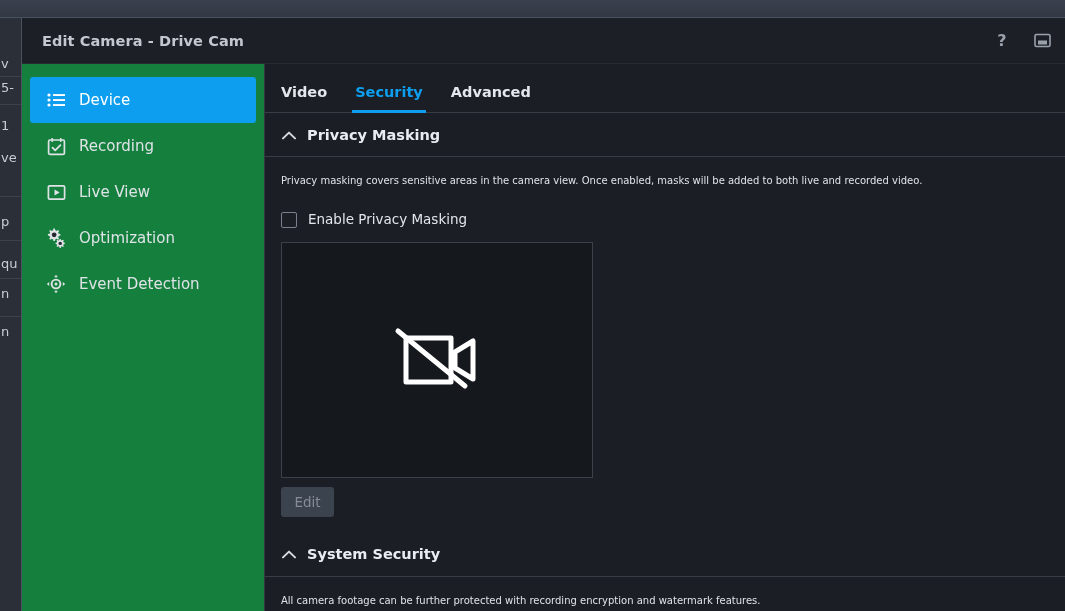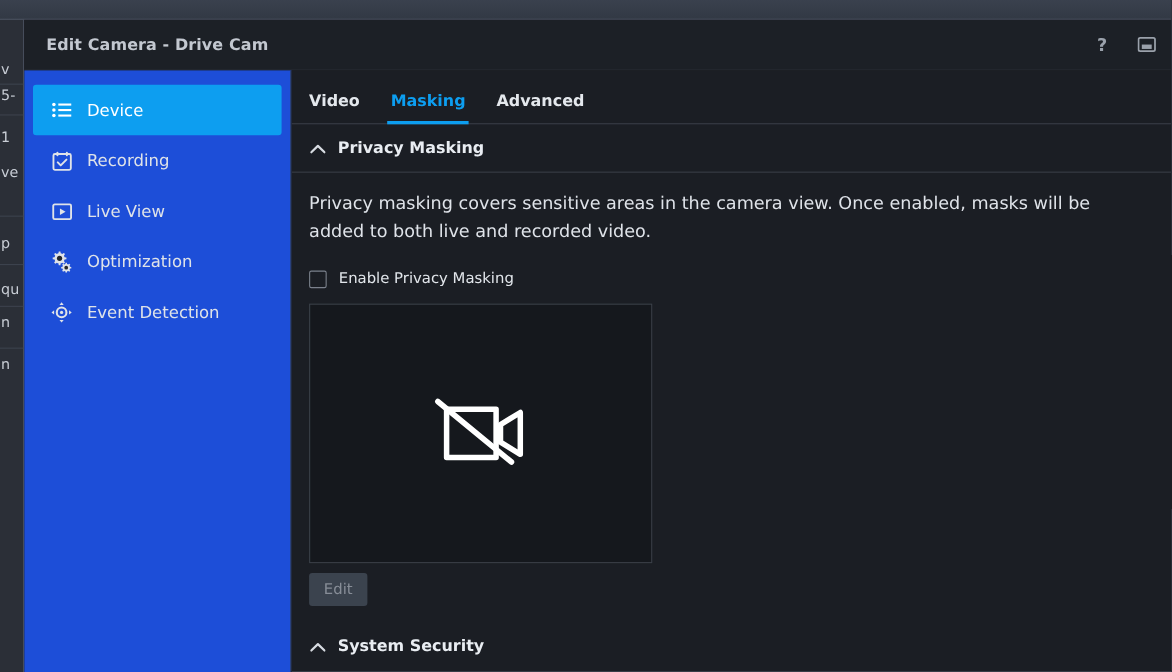--- a/index.html
+++ b/index.html
@@ -97,21 +97,21 @@
   
   .dlg-body {
     position: relative;
     height: 547px;
     display: flex;
   }
 
   
   .sidebar {
     width: 243px;
-    background: #1d4ed8;
+    background: #15803d;
     border-right: 1px solid #33373f;
     padding-top: 13px;
     flex: 0 0 243px;
   }
   .nav-item {
     display: flex;
     align-items: center;
     height: 46px;
     margin: 0 8px 0 8px;
     padding-left: 16px;
@@ -194,21 +194,21 @@
   .section-title {
     font-size: 14.5px;
     font-weight: bold;
     color: #e9edf2;
     line-height: 1;
   }
 
   .section-body { padding: 16px 16px 0 16px; }
 
   .desc {
-    font-size: 16px;
+    font-size: 10px;
     color: #dfe3e9;
     line-height: 1.55;
     max-width: 748px;
   }
 
   .checkrow {
     display: flex;
     align-items: center;
     gap: 11px;
     margin-top: 23px;
@@ -368,21 +368,21 @@
           </span>
           <span class="nav-label">Event Detection</span>
         </div>
 
       </div>
 
       <div class="content">
 
         <div class="tabs">
           <div class="tab">Video</div>
-          <div class="tab active">Masking</div>
+          <div class="tab active">Security</div>
           <div class="tab">Advanced</div>
         </div>
 
         <div class="scrollarea">
 
           <div class="section-head">
             <span class="chev">
               <svg width="14" height="9" viewBox="0 0 14 9" aria-hidden="true">
                 <path d="M1 7.4 L7 1.6 L13 7.4" fill="none" stroke="currentColor" stroke-width="2" stroke-linecap="round" stroke-linejoin="round"></path>
               </svg>

